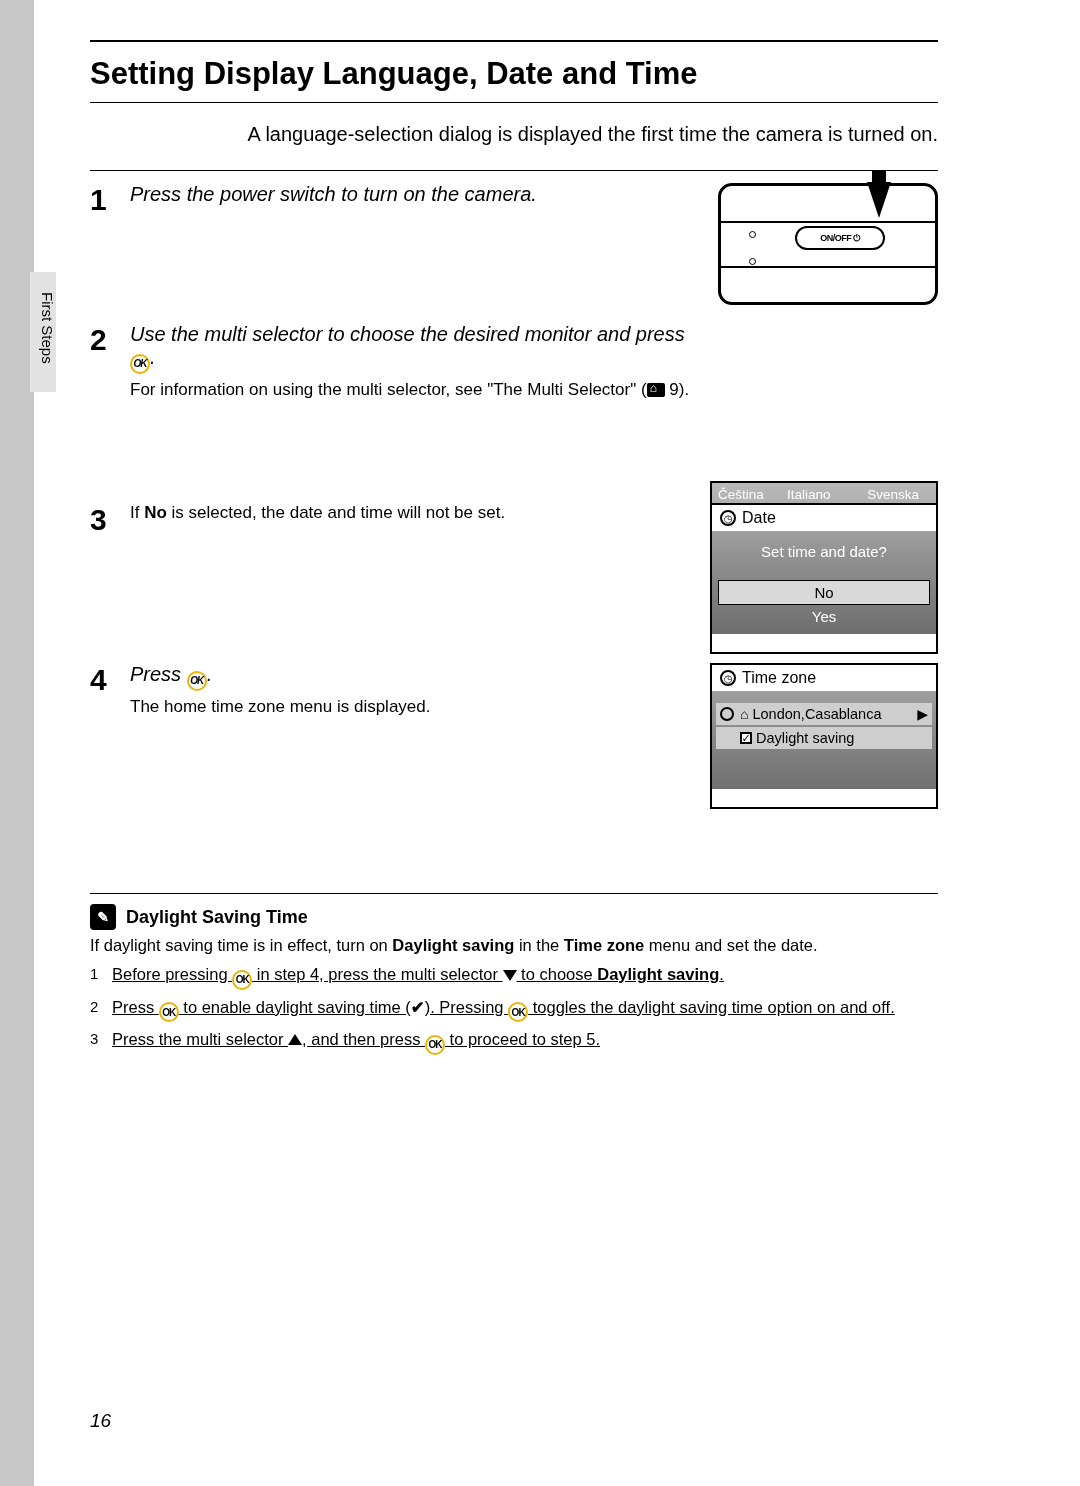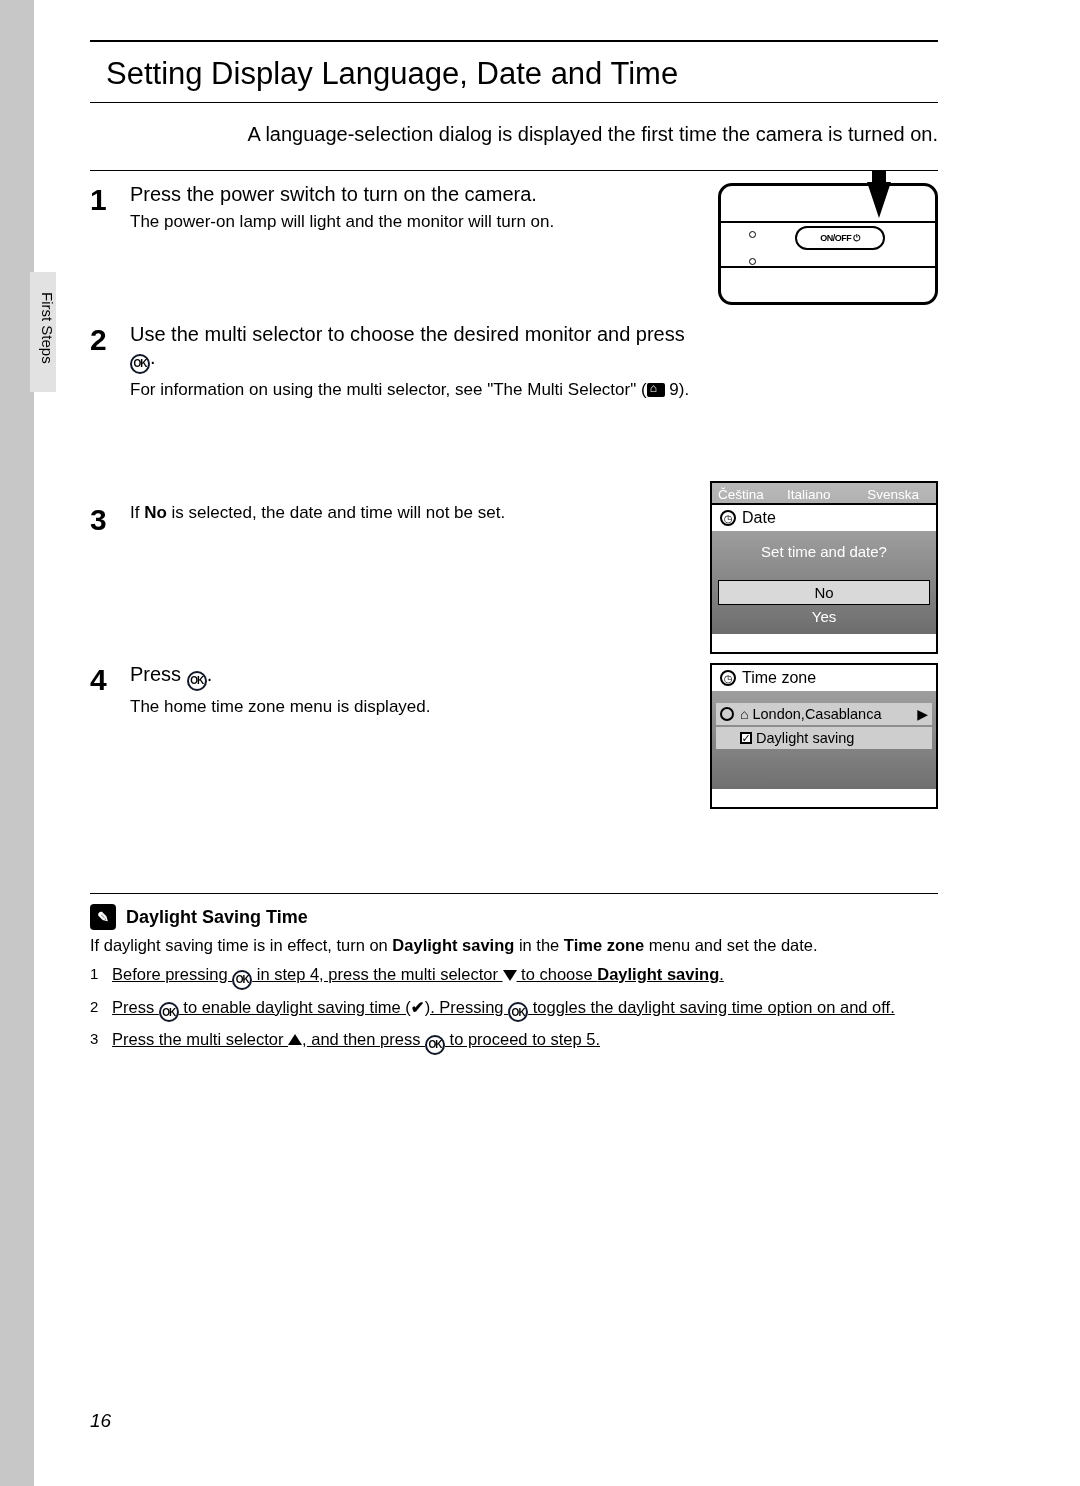--- a/index.html
+++ b/index.html
@@ -40,40 +40,40 @@
   }
   .content {
     position: absolute;
     left: 90px;
     top: 40px;
     width: 848px;
   }
   .rule-top { border-top: 2px solid #000; height: 0; margin-bottom: 14px; }
   .title {
     font-size: 31px;
-    font-weight: 400;
-    margin: 0 0 10px 16px;
+    font-weight: 700;
+    margin: 0 0 10px 0;
   }
   .rule-thin { border-top: 1px solid #000; height: 0; margin: 8px 0 20px 0; }
   .intro { font-size: 20px; margin: 0 0 24px 0; text-align: right; }
   .steps-border-top { border-top: 1px solid #000; height: 0; margin: 6px 0 12px 0; }
   .step { display: flex; align-items: flex-start; margin-bottom: 28px; }
   .step-num {
     font-size: 30px; font-weight: 700; width: 40px; flex-shrink: 0;
     line-height: 1;
     padding-top: 2px;
   }
   .step-body { flex: 1; padding-right: 230px; }
-  .step-title { font-size: 20px; margin: 0 0 6px 0; }
+  .step-title { font-size: 20px; margin: 0 0 6px 0; font-style: italic; }
   .step-desc { font-size: 17px; color: #000; margin: 0; }
   .bold { font-weight: 700; }
   .ok {
     display: inline-flex;
     width: 20px; height: 20px;
-    border: 2px solid #0f172a; border-radius: 50%;
+    border: 2px solid #eab308; border-radius: 50%;
     align-items: center; justify-content: center;
     font-size: 10px; font-weight: 700;
     vertical-align: -3px;
     letter-spacing: -1px;
   }
   .book-icon {
     display: inline-block;
     width: 18px; height: 14px;
     background: #000;
     border-radius: 2px;
@@ -182,21 +182,20 @@
     <h1 class="title">Setting Display Language, Date and Time</h1>
     <div class="rule-thin"></div>
     <p class="intro">A language-selection dialog is displayed the first time the camera is turned on.</p>
     <div class="steps-border-top"></div>
 
     <div class="step-wrap" style="min-height:140px;">
       <div class="step">
         <div class="step-num">1</div>
         <div class="step-body">
           <p class="step-title">Press the power switch to turn on the camera.</p>
-          <p class="step-desc">The power-on lamp will light and the monitor will turn on.</p>
         </div>
       </div>
       <div class="fig fig-camera">
         <div class="arrow"></div>
         <div class="onoff"></div>
         <div class="dots"></div>
       </div>
     </div>
 
     <div class="step-wrap" style="min-height:180px;">

